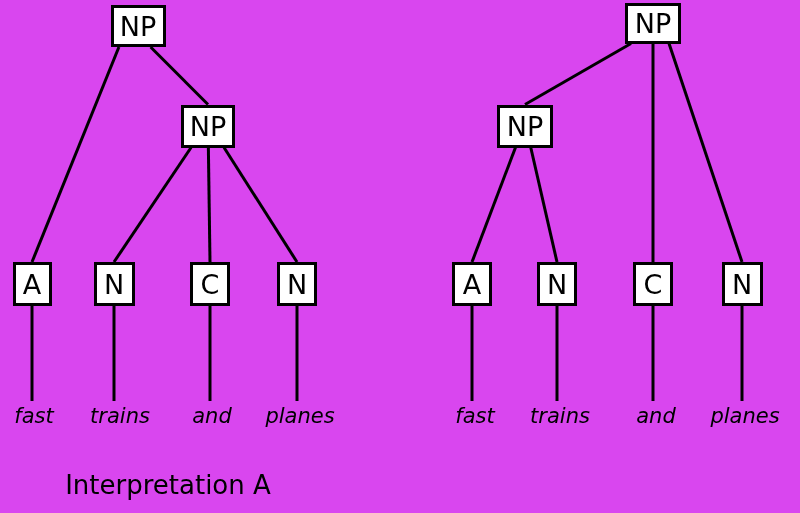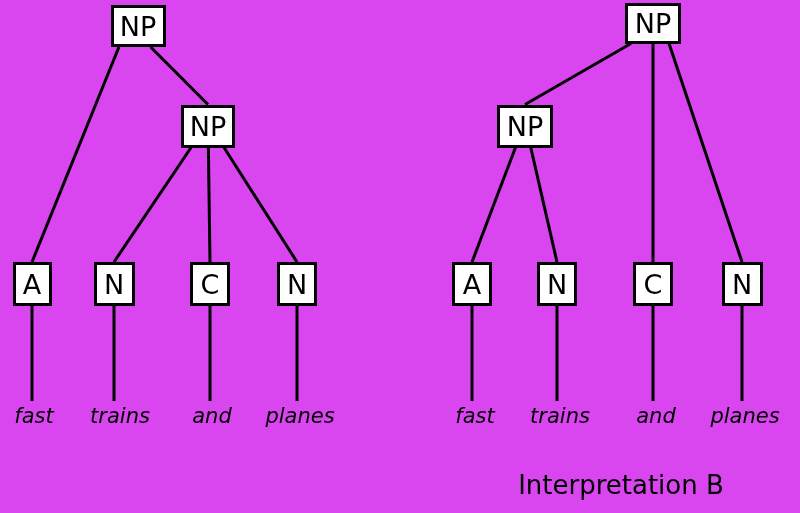--- a/index.html
+++ b/index.html
@@ -92,20 +92,21 @@
     <div class="node" style="left: 190px; top: 262px; width: 40px; height: 44px;">
       <span>C</span>
     </div>
     <div class="node" style="left: 277px; top: 262px; width: 40px; height: 44px;">
       <span>N</span>
     </div>
     <div class="word" style="left: 34px; top: 404px;">fast</div>
     <div class="word" style="left: 120px; top: 404px;">trains</div>
     <div class="word" style="left: 212px; top: 404px;">and</div>
     <div class="word" style="left: 300px; top: 404px;">planes</div>
+    <div class="caption" style="left: 168px; top: 470px;">Interpretation A</div>
     <div class="node" style="left: 625px; top: 2.5px; width: 56px; height: 41px;">
       <span>NP</span>
     </div>
     <div class="node" style="left: 497px; top: 104.5px; width: 56px; height: 43px;">
       <span>NP</span>
     </div>
     <div class="node" style="left: 452px; top: 262px; width: 40px; height: 44px;">
       <span>A</span>
     </div>
     <div class="node" style="left: 537px; top: 262px; width: 40px; height: 44px;">
@@ -114,14 +115,13 @@
     <div class="node" style="left: 633px; top: 262px; width: 40px; height: 44px;">
       <span>C</span>
     </div>
     <div class="node" style="left: 721.5px; top: 262px; width: 41px; height: 44px;">
       <span>N</span>
     </div>
     <div class="word" style="left: 475px; top: 404px;">fast</div>
     <div class="word" style="left: 560px; top: 404px;">trains</div>
     <div class="word" style="left: 656px; top: 404px;">and</div>
     <div class="word" style="left: 745px; top: 404px;">planes</div>
-    <div class="caption" style="left: 621px; top: 470px;">Interpretation B</div>
   </div>
 
 </body></html>

